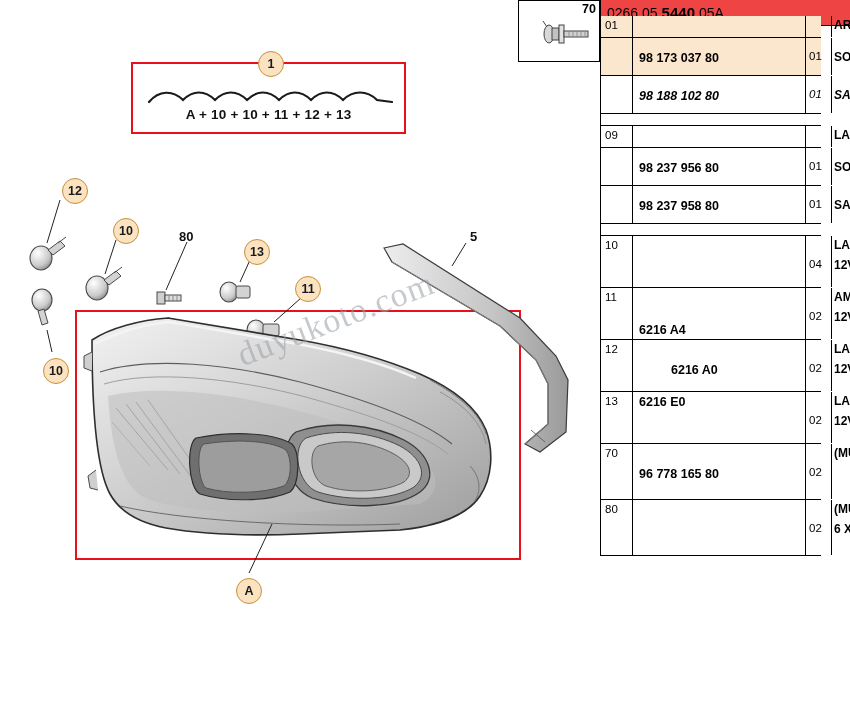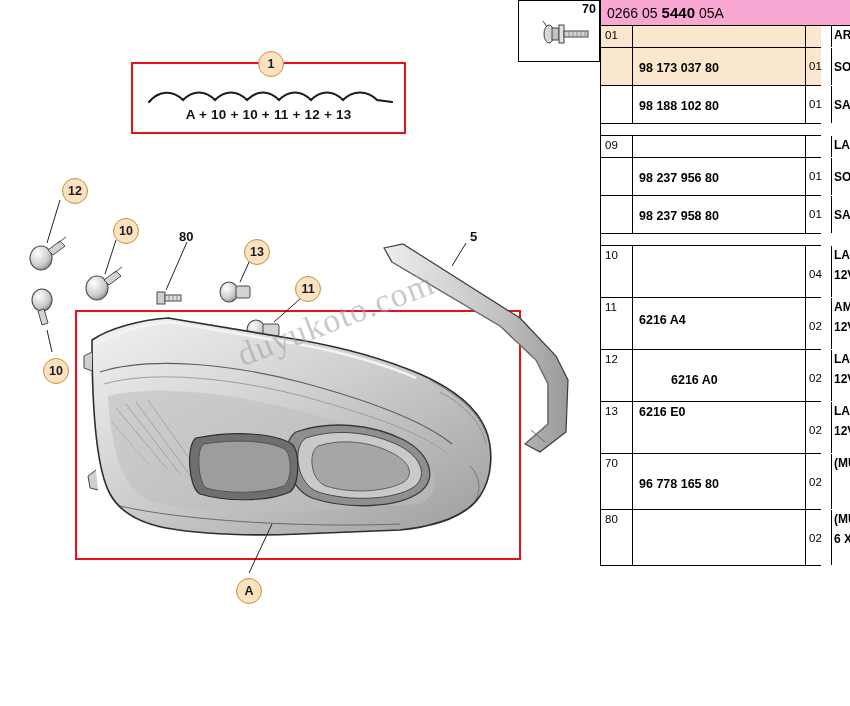--- a/index.html
+++ b/index.html
@@ -51,26 +51,26 @@
     pointer-events:none;
   }
 
   
   .right { position:absolute; left:600px; top:0; width:250px; height:706px; }
 
   .ref-head {
     position:absolute; left:0; top:0; width:250px; height:26px;
     border-bottom:1.5px solid #000; border-left:1.5px solid #000;
     display:flex; align-items:center; padding-left:6px;
-    font-size:14px; color:#000; background:#f9a8d4;
+    font-size:14px; color:#000; background:#ef4444;
   }
   .ref-head .big { font-weight:bold; font-size:15px; }
   .ref-head span { margin-right:4px; }
 
-  .table { position:absolute; left:0; top:26px; width:221px; }
+  .table { position:absolute; left:0; top:16px; width:221px; }
   .trow {
     position:relative; border-left:1.5px solid #000; border-bottom:1px solid #000;
     background:#fff;
   }
   .trow.gap { border-left:1.5px solid #000; border-bottom:1.5px solid #000; height:10px; background:#fff; }
   .trow.hl { background:#fbe7cd; }
   .cell-no {
     position:absolute; left:0; top:0; width:32px; height:100%;
     border-right:1px solid #000;
     font-size:11.5px; padding:3px 0 0 4px; color:#000;
@@ -295,21 +295,21 @@
         <div class="trow hl" style="height: 38px;">
           <div class="cell-no"></div>
           <div class="cell-mid">
             <div class="pn" style="margin-top: 10px;">98 173 037 80</div>
             <div class="sub">
               <div class="qty" style="padding-top: 12px;">01</div>
               <div class="desc-bot" style="top: 12px;">SOL</div>
             </div>
           </div>
         </div>
-        <div class="trow" style="height: 38px;">
+        <div class="trow" style="height: 38px; font-style: italic;">
           <div class="cell-no"></div>
           <div class="cell-mid">
             <div class="pn" style="margin-top: 10px;">98 188 102 80</div>
             <div class="sub">
               <div class="qty" style="padding-top: 12px;">01</div>
               <div class="desc-bot" style="top: 12px;">SAĞ</div>
             </div>
           </div>
         </div>
         <div class="trow gap" style="height: 12px;"></div>
@@ -350,21 +350,21 @@
             <div class="sub">
               <div class="qty" style="padding-top: 22px;">04</div>
               <div class="desc-top">LAMB</div>
               <div class="desc-bot" style="top: 22px;">12V-2</div>
             </div>
           </div>
         </div>
         <div class="trow" style="height: 52px;">
           <div class="cell-no">11</div>
           <div class="cell-mid">
-            <div class="pn" style="margin-top: 12px;">6216 A4</div>
+            <div class="pn" style="margin-top: 32px;">6216 A4</div>
             <div class="sub">
               <div class="qty" style="padding-top: 22px;">02</div>
               <div class="desc-top">AMPU</div>
               <div class="desc-bot" style="top: 22px;">12V-P</div>
             </div>
           </div>
         </div>
         <div class="trow" style="height: 52px;">
           <div class="cell-no">12</div>
           <div class="cell-mid">

